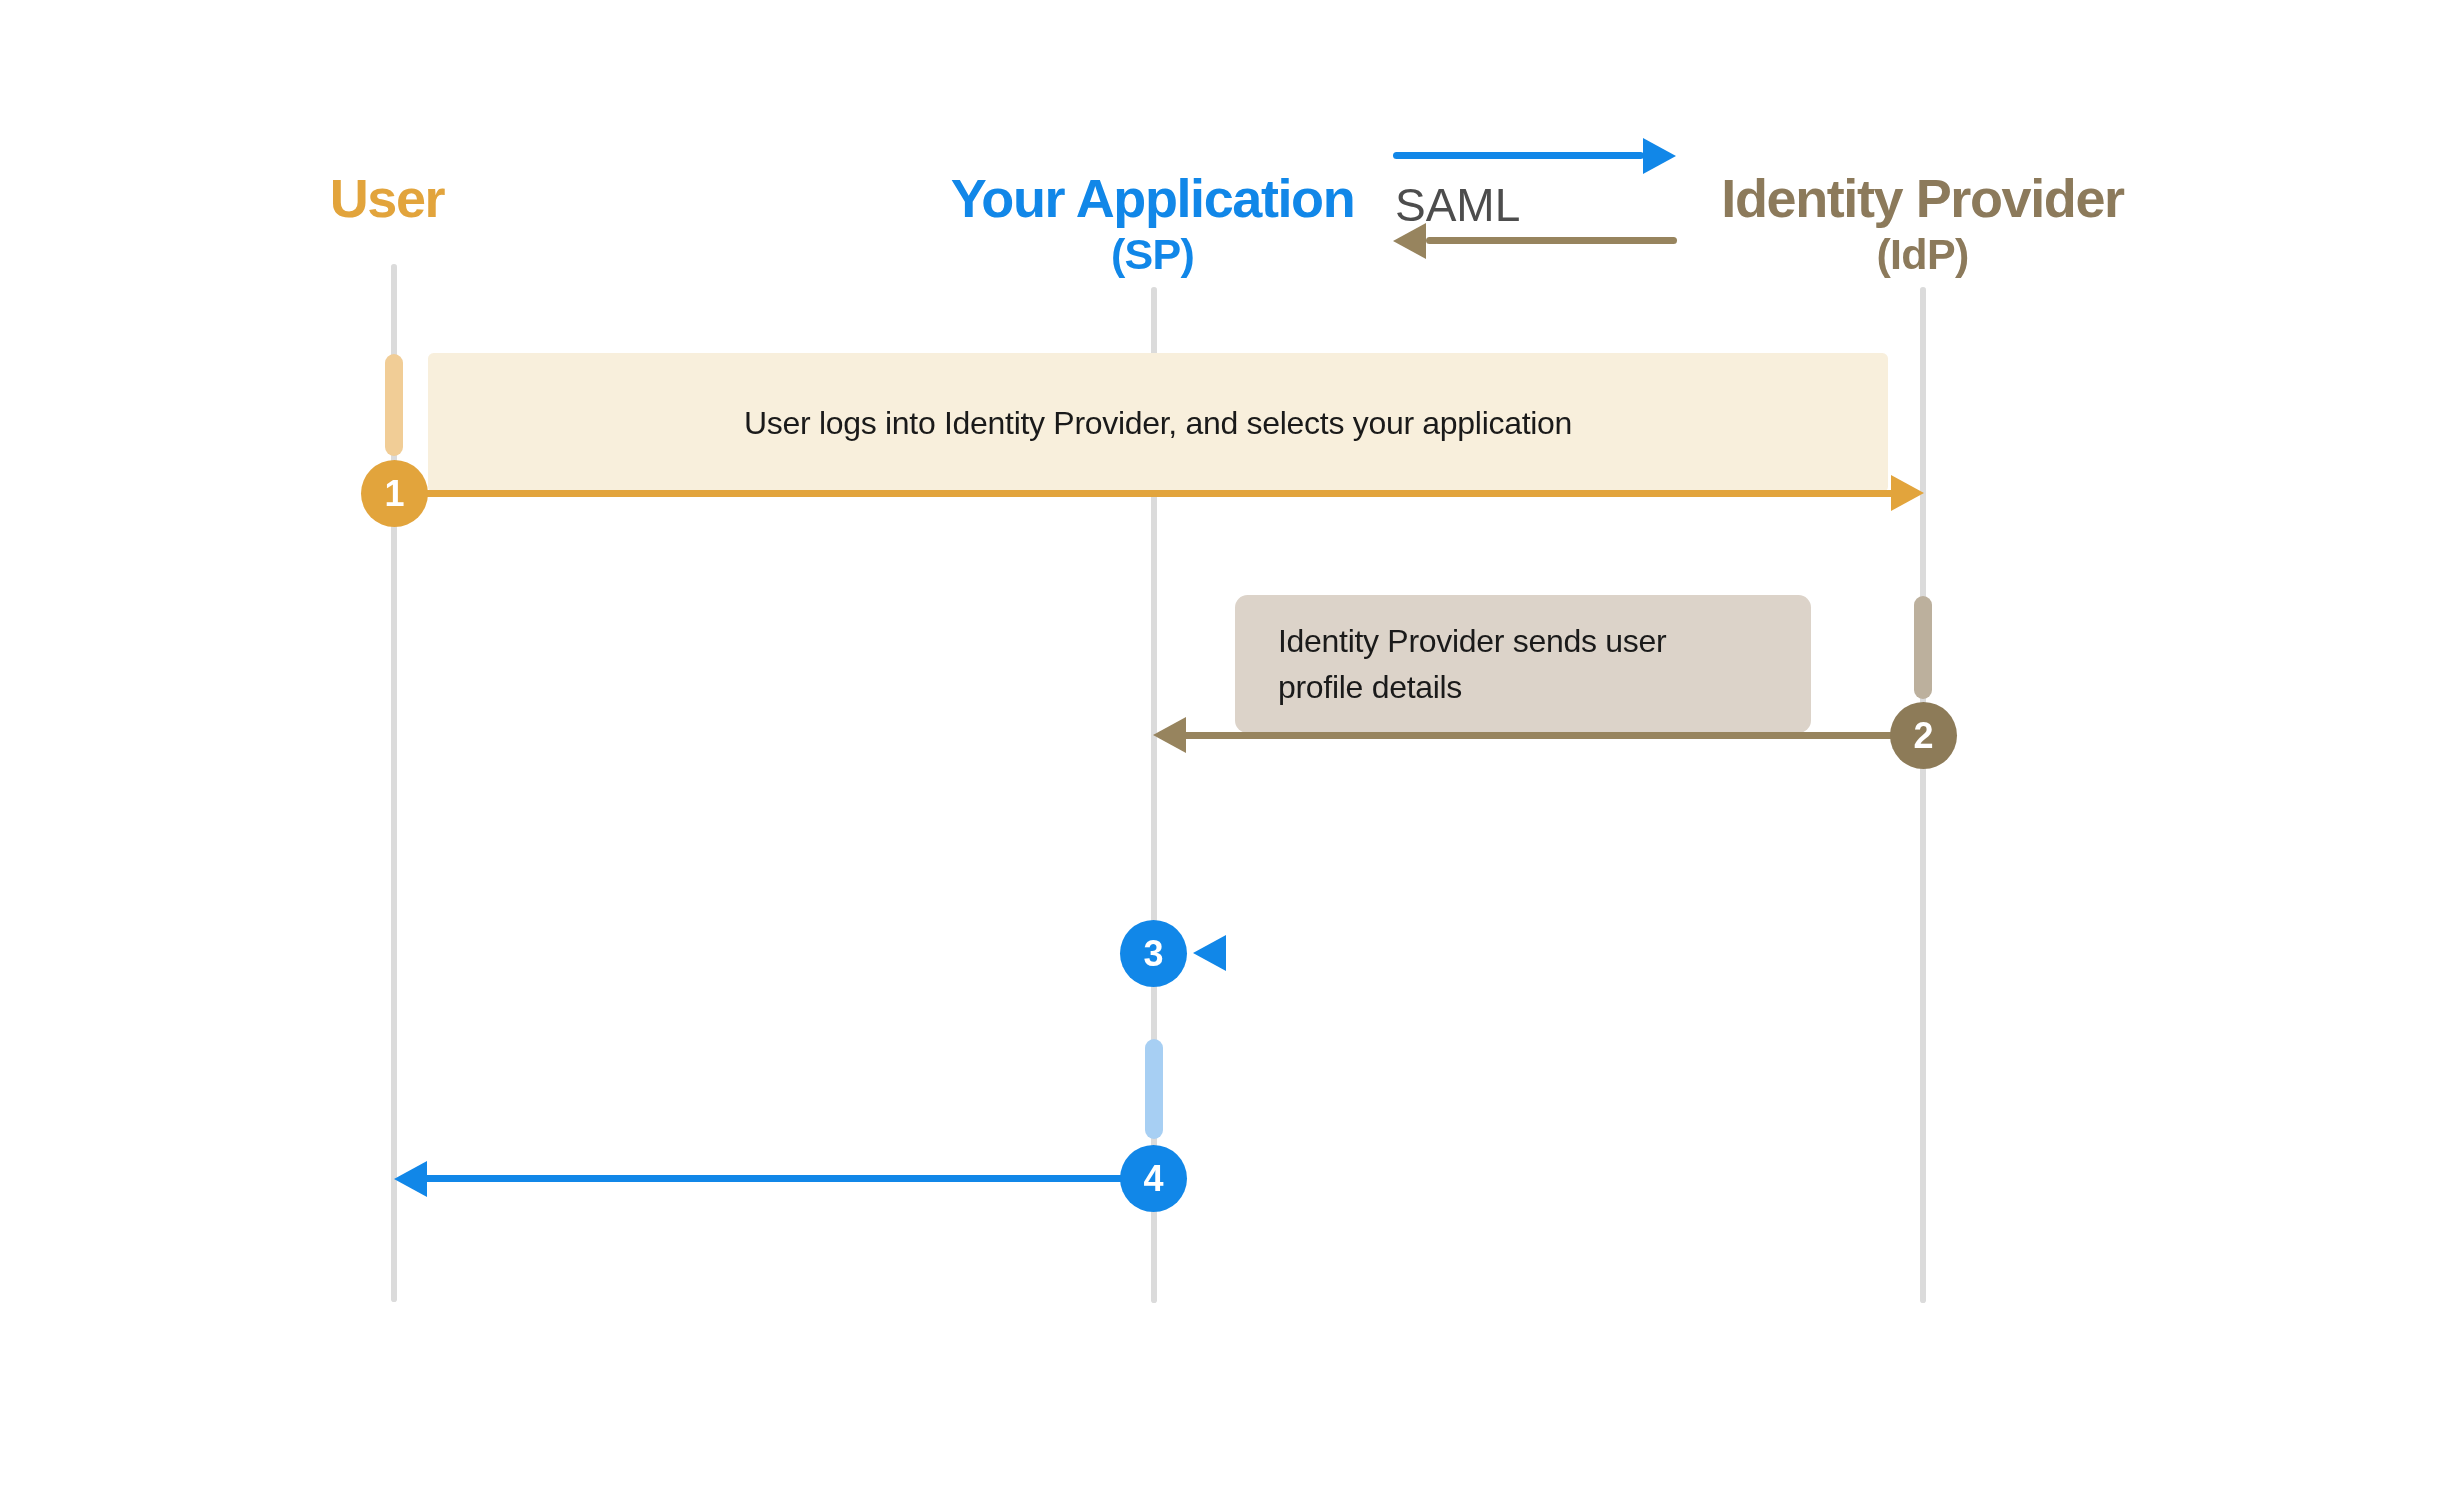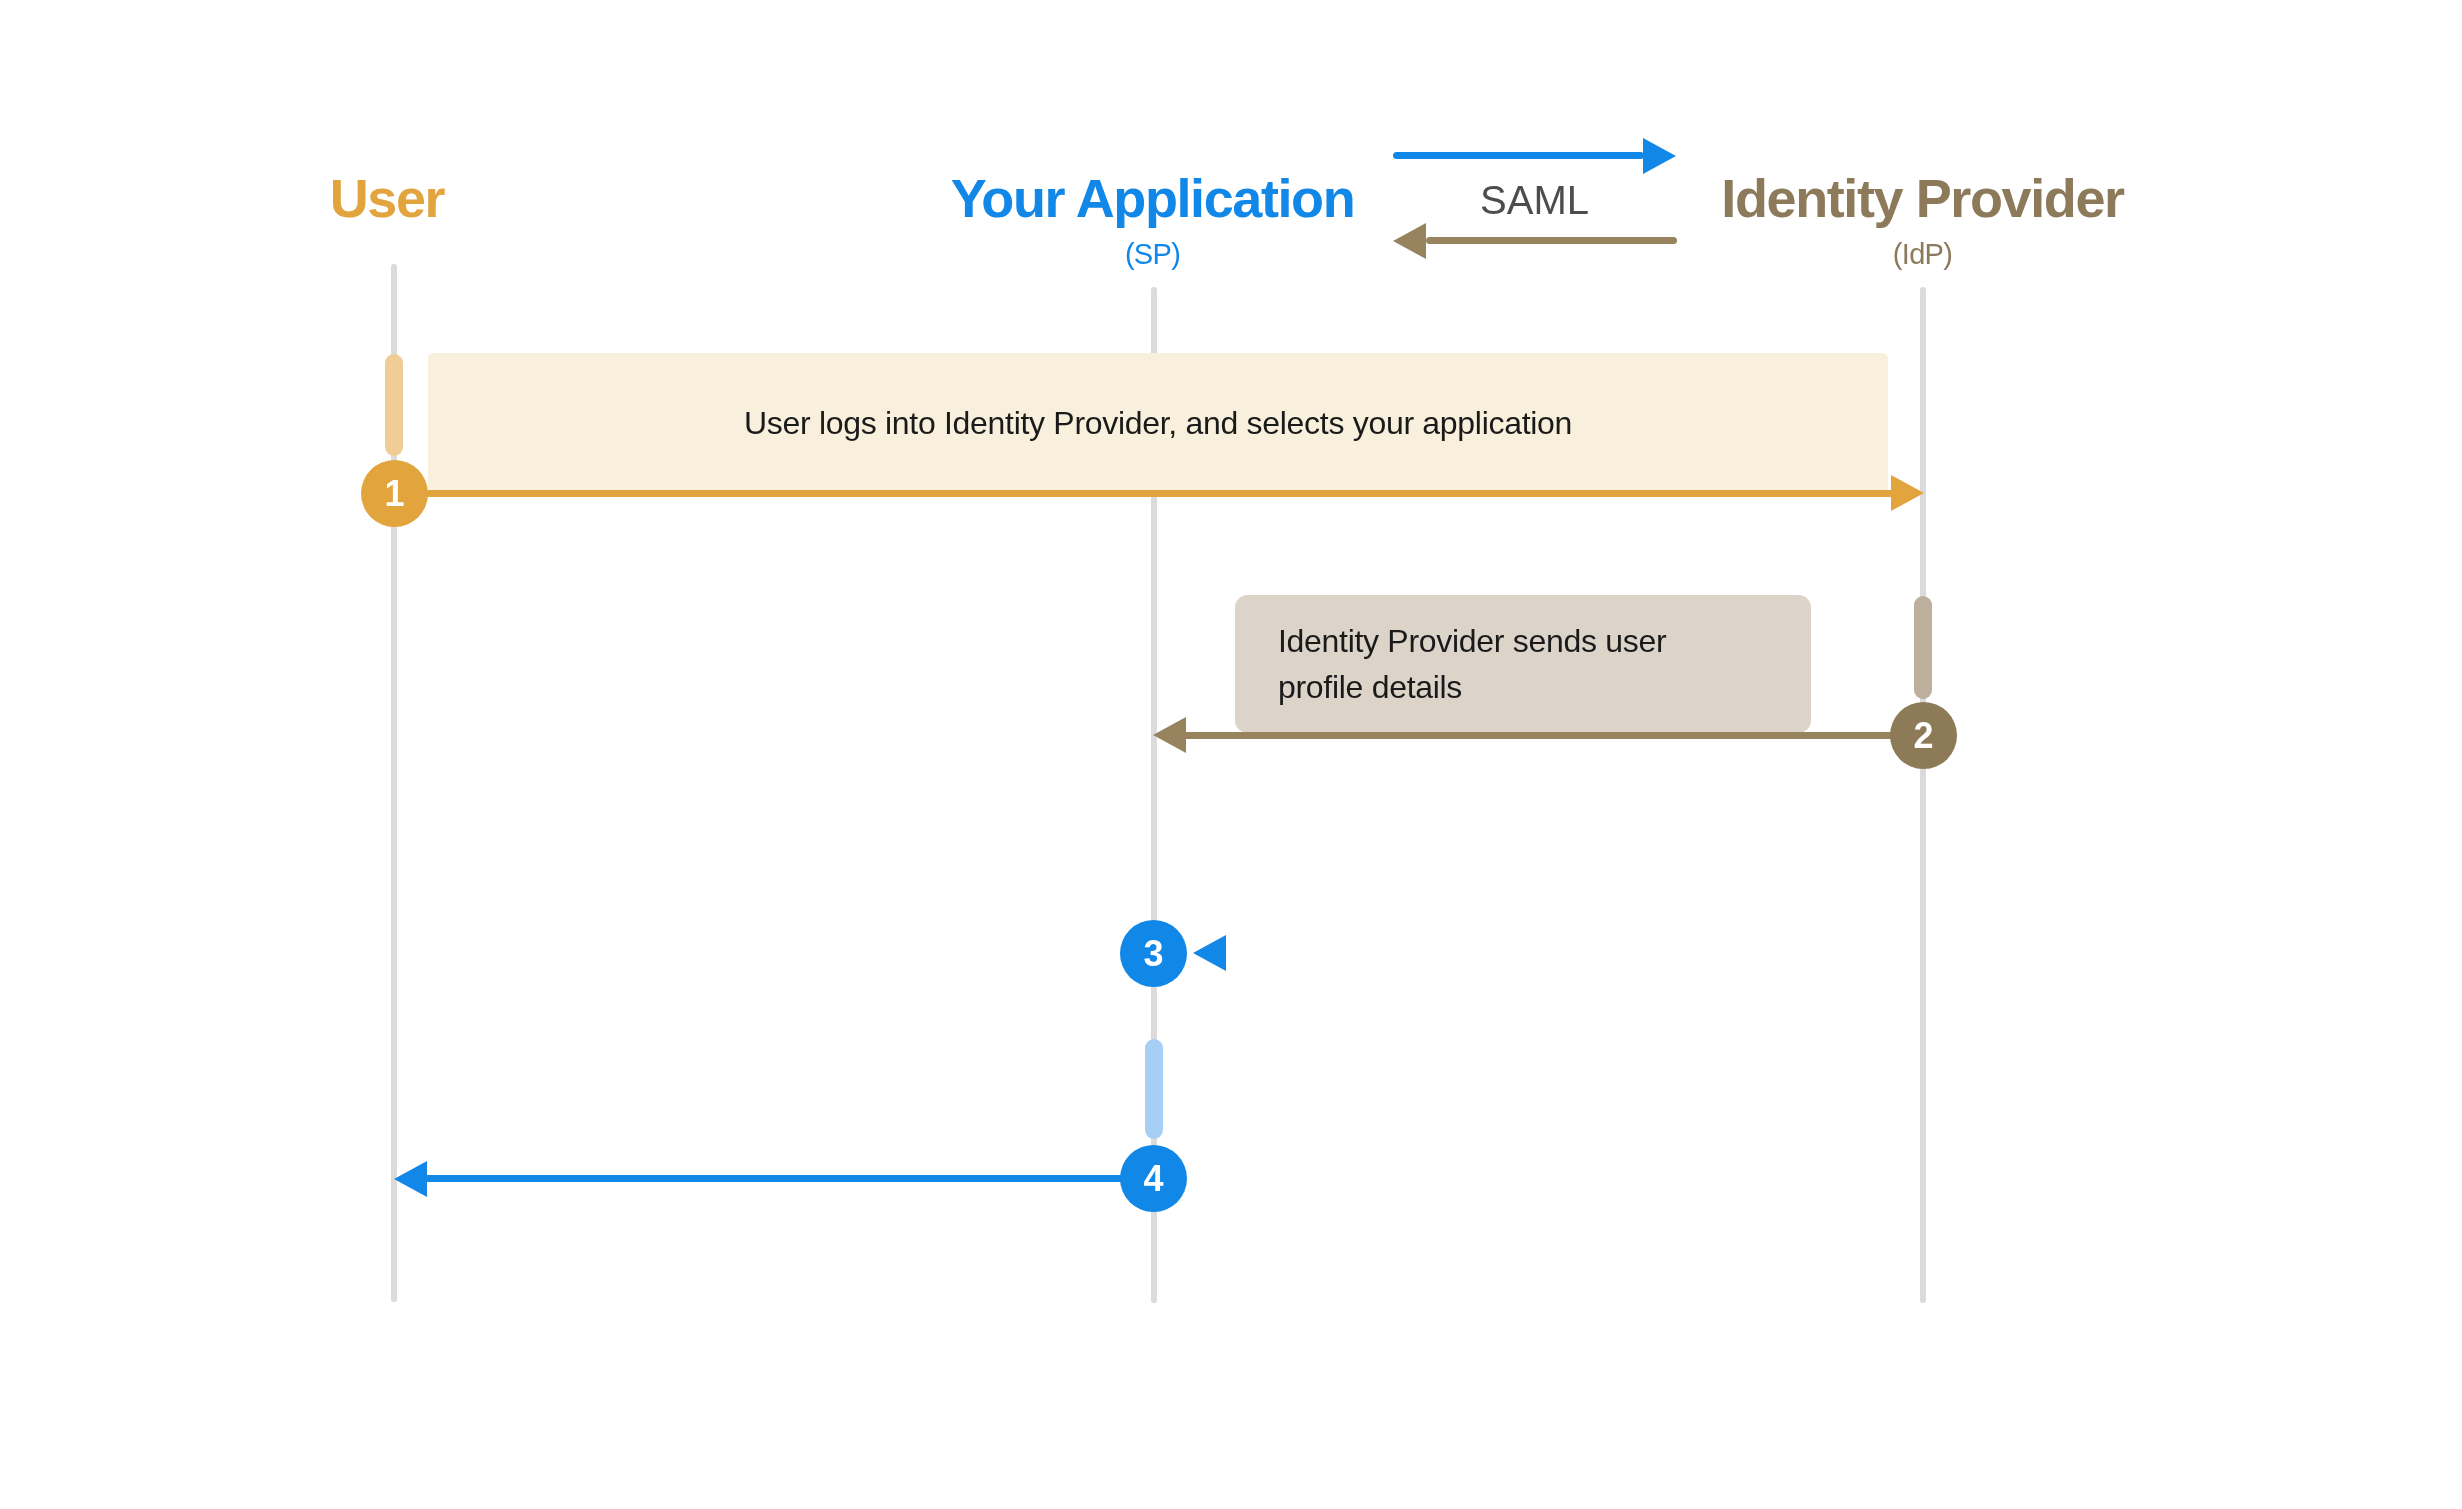--- a/index.html
+++ b/index.html
@@ -9,32 +9,32 @@
   .canvas {
     position:relative;
     width:2462px; height:1510px;
     background:#ffffff;
     overflow:hidden;
   }
 
   
   .actor { position:absolute; text-align:center; }
   .actor-name { font-size:54px; font-weight:700; letter-spacing:-1.4px; line-height:63px; }
-  .actor-sub  { font-size:29px; font-weight:400; letter-spacing:-0.7px; line-height:43px; margin-top:2.8px; }
+  .actor-sub  { font-size:43px; font-weight:700; letter-spacing:-0.7px; line-height:43px; margin-top:2.8px; }
   .actor-user { left:209px; top:162px; width:348px; }
   .actor-user .actor-name { color:var(--orange); }
   .actor-app  { left:905px; top:162px; width:487px; }
   .actor-app .actor-name, .actor-app .actor-sub { color:var(--blue); }
   .actor-idp  { left:1675px; top:162px; width:487px; }
   .actor-idp .actor-name, .actor-idp .actor-sub { color:var(--brown-header); }
 
   
   .legend-line { position:absolute; height:7px; border-radius:3.5px; }
   .legend-label { position:absolute; left:1391px; top:174px; width:279px;
-    text-align:center; font-size:40px; color:var(--saml-text); letter-spacing:0px; }
+    font-size:46px; color:var(--saml-text); letter-spacing:0px; }
   .tri { position:absolute; width:0; height:0; }
   .tri-right { border-top:18px solid transparent; border-bottom:18px solid transparent; }
   .tri-left  { border-top:18px solid transparent; border-bottom:18px solid transparent; }
 
   
   .lifeline { position:absolute; width:5.6px; background:var(--lifeline); border-radius:2.8px; z-index:1; }
   .lifeline-user { left:387px;  top:260px; height:1038px; }
   .lifeline-app  { left:1147px; top:283px; height:1016px; }
   .lifeline-idp  { left:1916px; top:283px; height:1016px; }
 

